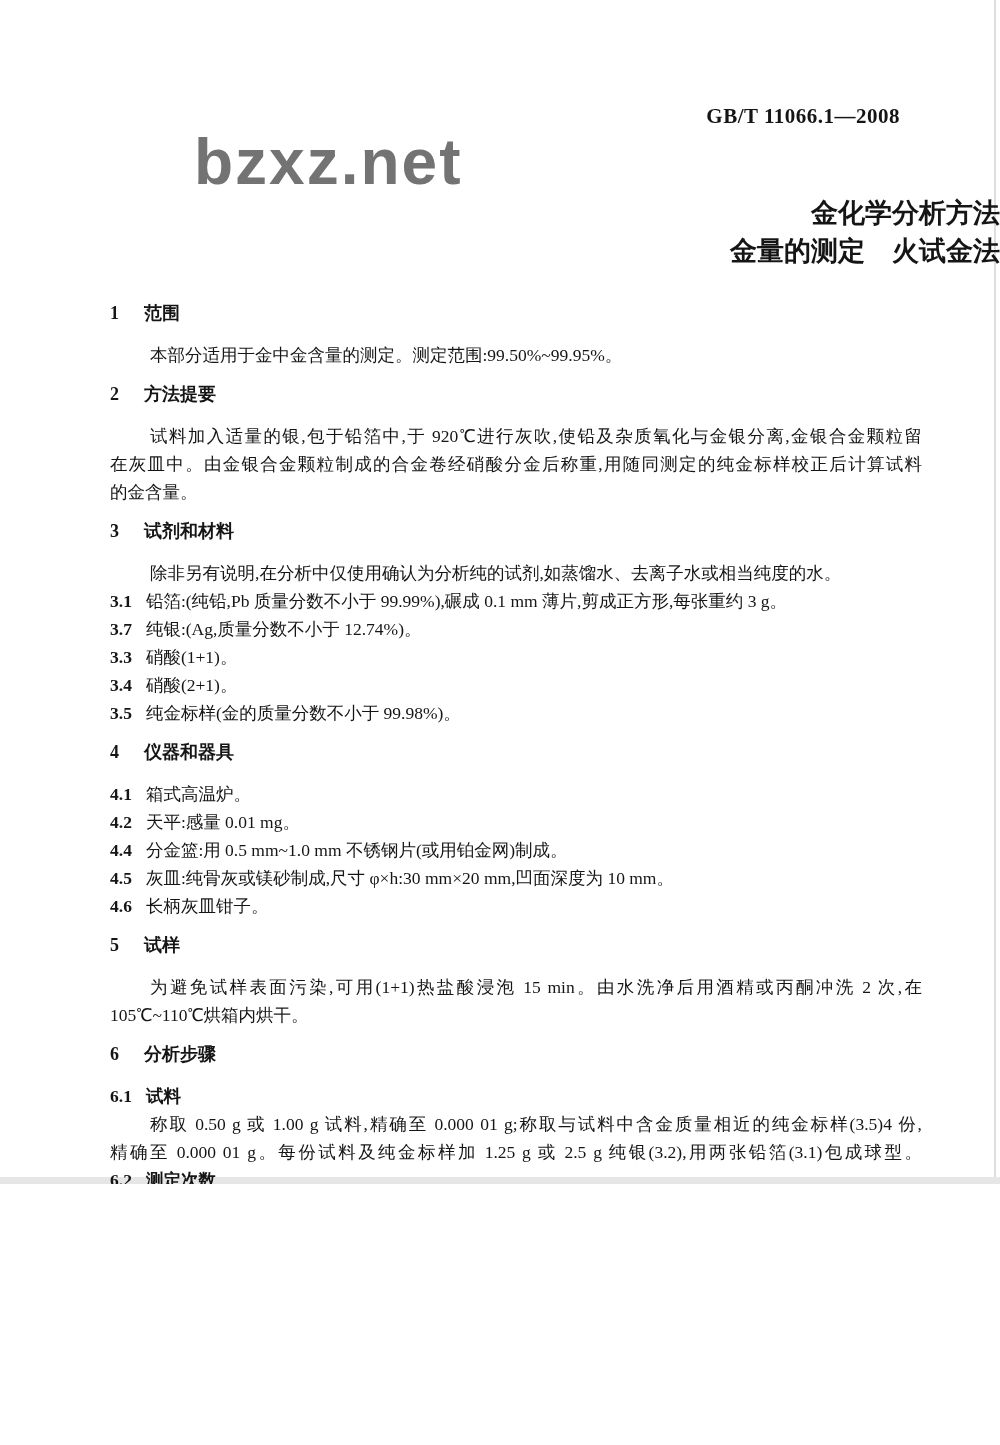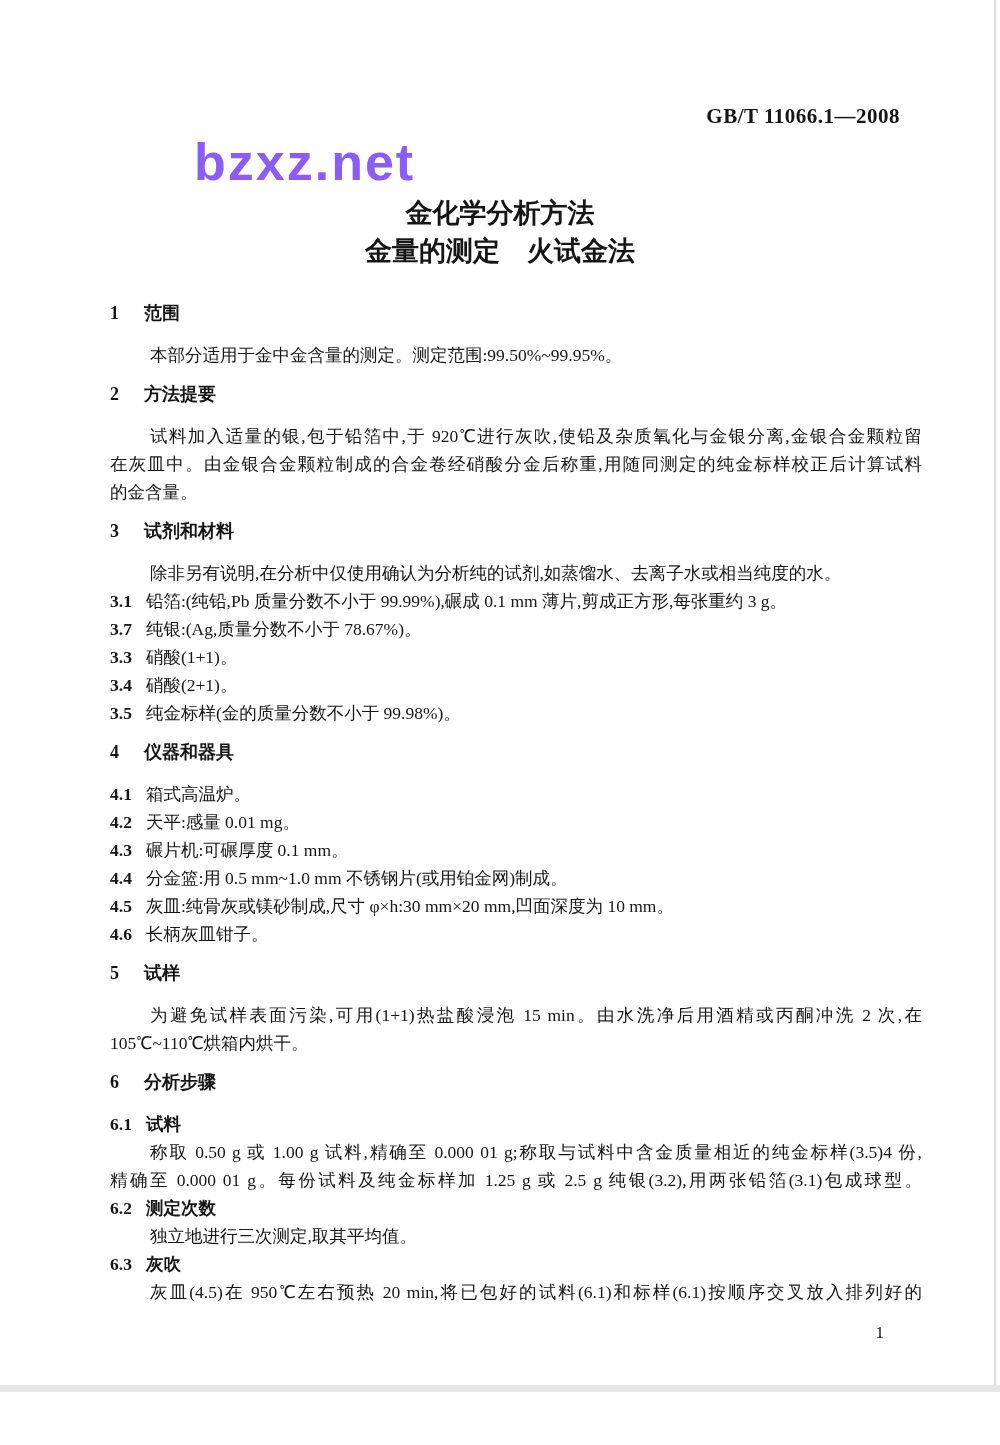--- a/index.html
+++ b/index.html
@@ -1,45 +1,45 @@
 <!DOCTYPE html>
 <html><head>
 <meta charset="utf-8">
 <style>
   html,body { margin:0; padding:0; background:#ffffff; }
   .page {
     position:relative;
-    width:1000px; height:1392px;
+    width:1000px; height:1184px;
     background:#ffffff;
     font-family:"Liberation Serif", serif;
     color:#151515;
     overflow:hidden;
   }
   .edge-right {
     position:absolute; top:0; left:994px; width:2px; height:100%;
     background:#dedede;
   }
   .footer-strip {
     position:absolute; left:0; bottom:0; width:100%; height:7px;
     background:#e6e6e6;
   }
   .std-num {
     position:absolute; top:104px; right:100px;
     font-size:21px; font-weight:bold; letter-spacing:0.5px;
   }
   .watermark {
     position:absolute; top:122px; left:194px;
     font-family:"Liberation Sans", sans-serif;
-    font-weight:bold; font-size:52px; line-height:80px;
-    color:#8b5cf6; letter-spacing:2px;
+    font-weight:bold; font-size:64px; line-height:80px;
+    color:#737373; letter-spacing:2px;
     user-select:none;
   }
   .doc-title {
     position:absolute; top:194px; left:0; width:100%;
-    text-align:center; font-weight:bold;
+    text-align:right; font-weight:bold;
     font-size:27px; line-height:38px;
   }
   .content {
     position:absolute; left:110px; top:299px; width:812px;
     font-size:17.5px;
   }
   .line { line-height:28px; white-space:nowrap; }
   .sec-h { font-weight:bold; font-size:18px; margin:11px 0 14px 0; }
   .sec-h .num { margin-right:25px; }
   .sub .num { font-weight:bold; margin-right:14px;text-align:right; }
@@ -84,43 +84,40 @@
     <div class="line">的金含量。</div>
 
     <div class="line sec-h">
       <span class="num">3</span><span>试剂和材料</span>
     </div>
     <div class="line p-indent">除非另有说明,在分析中仅使用确认为分析纯的试剂,如蒸馏水、去离子水或相当纯度的水。</div>
     <div class="line sub">
       <span class="num">3.1</span><span>铅箔:(纯铅,Pb 质量分数不小于 99.99%),碾成 0.1 mm 薄片,剪成正方形,每张重约 3 g。</span>
     </div>
     <div class="line sub">
-      <span class="num">3.7</span><span>纯银:(Ag,质量分数不小于 78.67%)。</span>
+      <span class="num">3.7</span><span>纯银:(Ag,质量分数不小于 12.74%)。</span>
     </div>
     <div class="line sub">
       <span class="num">3.3</span><span>硝酸(1+1)。</span>
     </div>
     <div class="line sub">
       <span class="num">3.4</span><span>硝酸(2+1)。</span>
     </div>
     <div class="line sub">
       <span class="num">3.5</span><span>纯金标样(金的质量分数不小于 99.98%)。</span>
     </div>
 
     <div class="line sec-h">
       <span class="num">4</span><span>仪器和器具</span>
     </div>
     <div class="line sub">
       <span class="num">4.1</span><span>箱式高温炉。</span>
     </div>
     <div class="line sub">
       <span class="num">4.2</span><span>天平:感量 0.01 mg。</span>
-    </div>
-    <div class="line sub">
-      <span class="num">4.3</span><span>碾片机:可碾厚度 0.1 mm。</span>
     </div>
     <div class="line sub">
       <span class="num">4.4</span><span>分金篮:用 0.5 mm~1.0 mm 不锈钢片(或用铂金网)制成。</span>
     </div>
     <div class="line sub">
       <span class="num">4.5</span><span>灰皿:纯骨灰或镁砂制成,尺寸 φ×h:30 mm×20 mm,凹面深度为 10 mm。</span>
     </div>
     <div class="line sub">
       <span class="num">4.6</span><span>长柄灰皿钳子。</span>
     </div>

